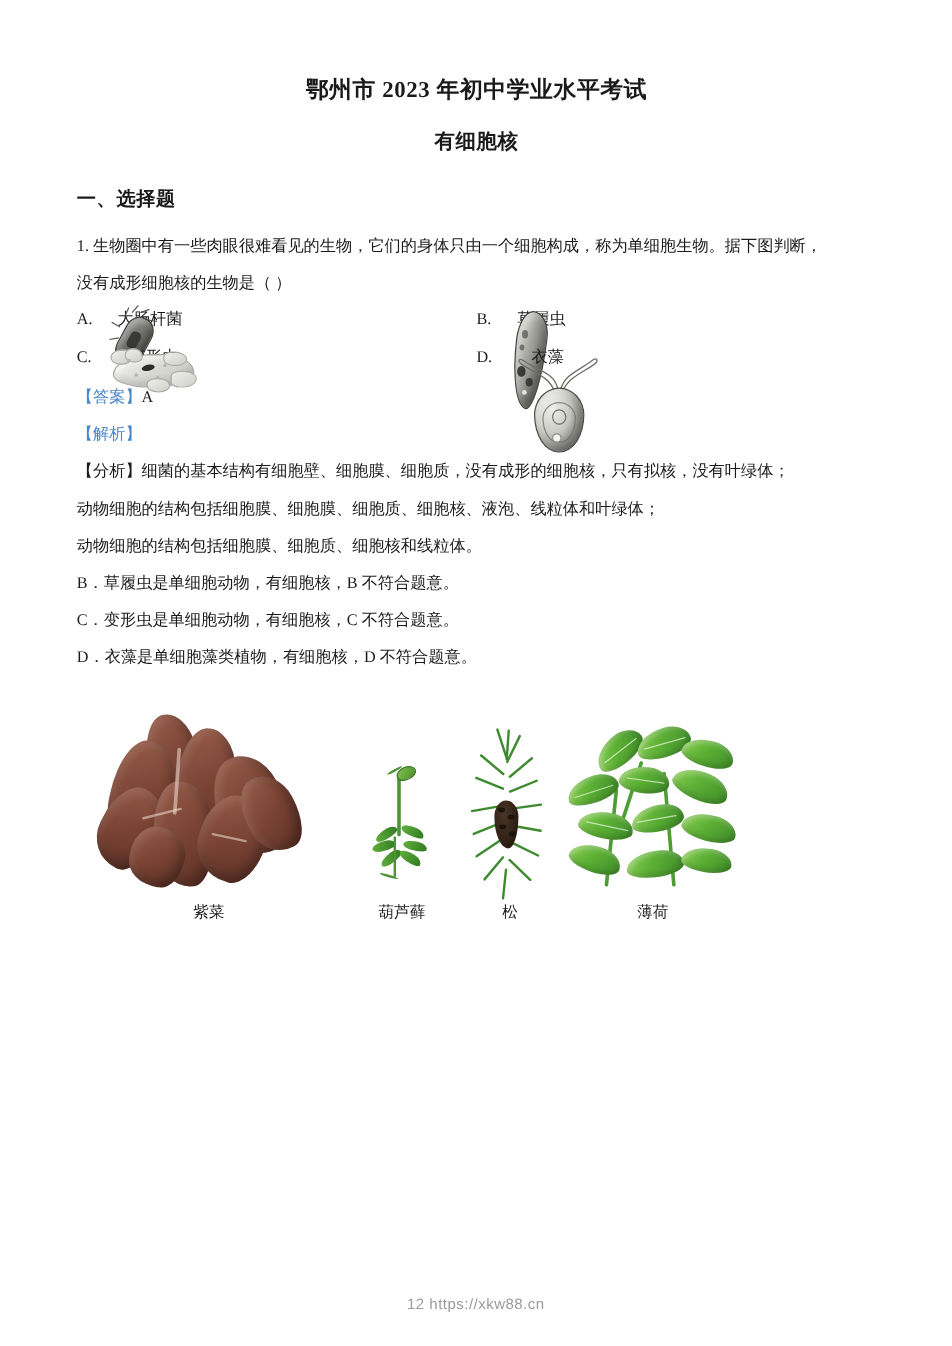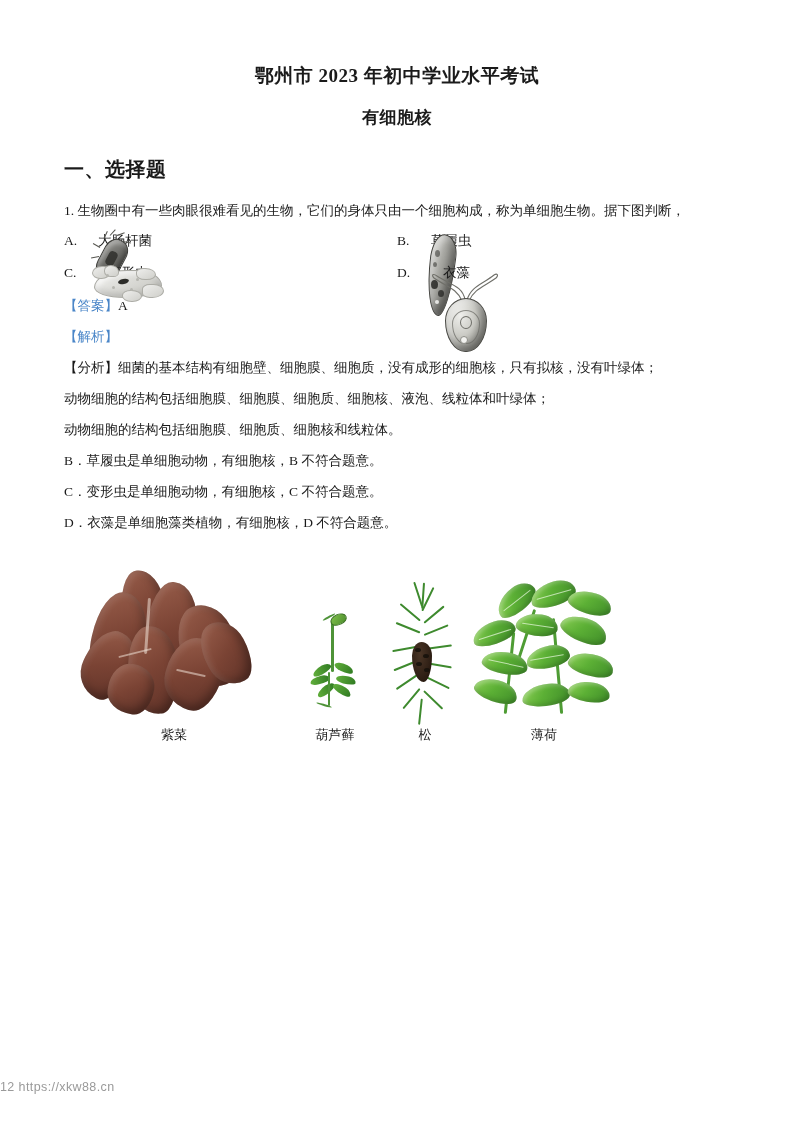--- a/index.html
+++ b/index.html
@@ -41,21 +41,21 @@
     text-align: center;
     font-size: 17px;
     font-weight: bold;
     letter-spacing: 0.5px;
     margin-top: 14px;
     line-height: 1.5;
   }
 
   
   .section-head {
-    font-size: 20px;
+    font-size: 16px;
     font-weight: bold;
     margin-top: 26px;
     letter-spacing: 0.5px;
   }
 
   
   .q-text {
     font-size: 13.5px;
     line-height: 31px;
     text-align: justify;
@@ -389,20 +389,21 @@
     height: 1px;
     border-radius: 1px;
   }
 
   
   .footer {
     position: absolute;
     left: 0;
     right: 0;
     bottom: 28px;
+    text-align: center;
     font-size: 12.5px;
     color: #9a9a9a;
     font-family: "Liberation Sans", sans-serif;
     letter-spacing: .4px;
   }
 </style>
 </head>
 <body>
 
 <div class="page">
@@ -410,20 +411,21 @@
 
     <div class="doc-title">鄂州市 2023 年初中学业水平考试</div>
     <div class="doc-subtitle">有细胞核</div>
 
     <div class="section-head">一、选择题</div>
 
     <div class="q-text">
       <span>1.</span>
       <span>生物圈中有一些肉眼很难看见的生物，它们的身体只由一个细胞构成，称为单细胞生物。据下图判断，</span>
     </div>
+    <div class="q-text cont">没有成形细胞核的生物是（      ）</div>
 
     <div class="opt-grid">
 
       <div class="opt-row">
 
         <div class="opt-cell">
           <span class="opt-letter">A.</span>
           <span class="opt-fig">
             <span class="fig-ecoli">
               <span class="pilus" style="left:14px; top:6px;  transform:rotate(-65deg);"></span>

